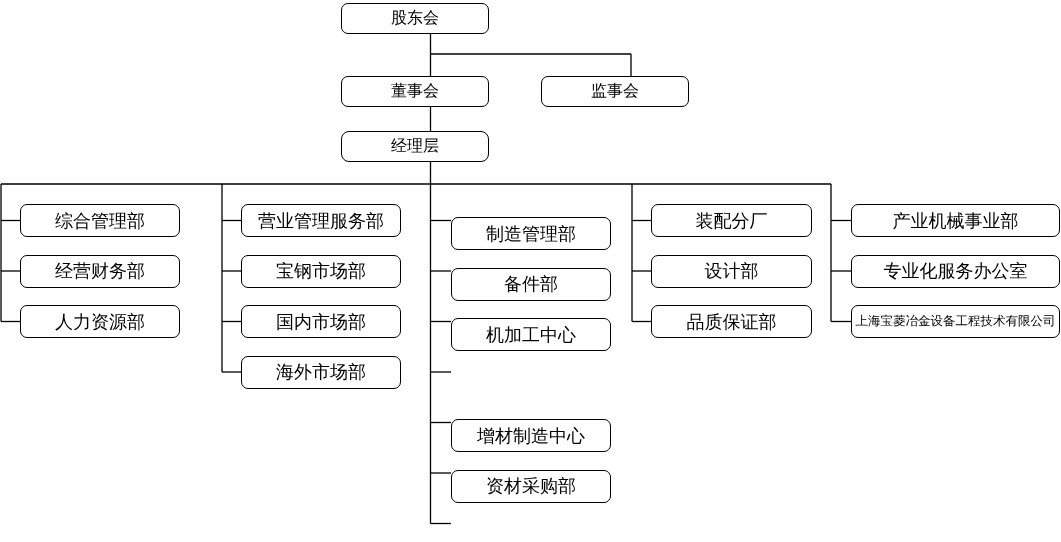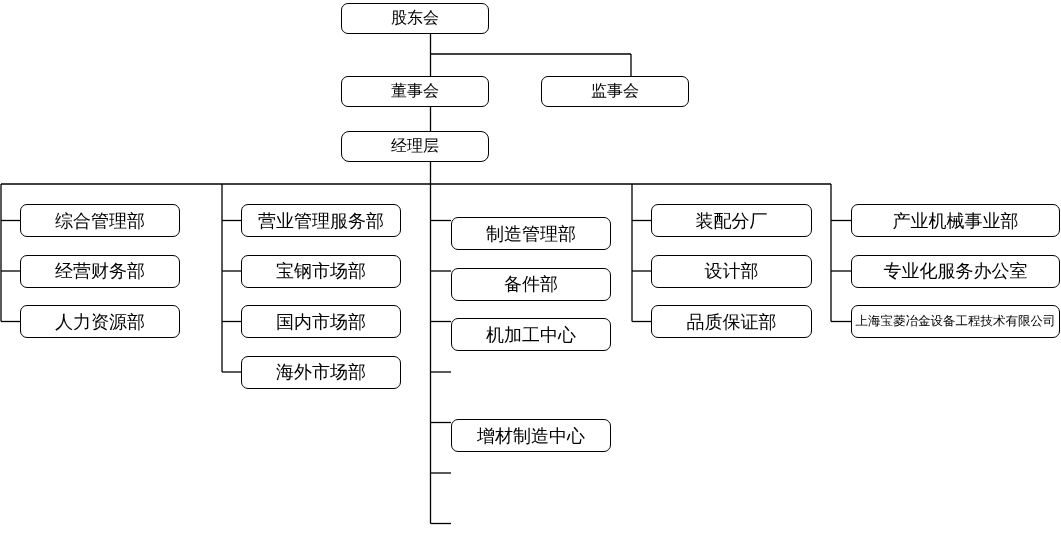--- a/index.html
+++ b/index.html
@@ -123,20 +123,21 @@
 
   <div class="node dept col2 r0">营业管理服务部</div>
   <div class="node dept col2 r1">宝钢市场部</div>
   <div class="node dept col2 r2">国内市场部</div>
   <div class="node dept col2 r3">海外市场部</div>
 
   <div class="node dept col3 r0">制造管理部</div>
   <div class="node dept col3 r1">备件部</div>
   <div class="node dept col3 r2">机加工中心</div>
   <div class="node dept col3 r4">增材制造中心</div>
+  <div class="node dept col3 r5">资材采购部</div>
 
   <div class="node dept col4 r0">装配分厂</div>
   <div class="node dept col4 r1">设计部</div>
   <div class="node dept col4 r2">品质保证部</div>
 
   <div class="node dept col5 r0">产业机械事业部</div>
   <div class="node dept col5 r1">专业化服务办公室</div>
   <div class="node dept col5 r2" style="font-size: 12.5px;">上海宝菱冶金设备工程技术有限公司</div>
 
 </div>

